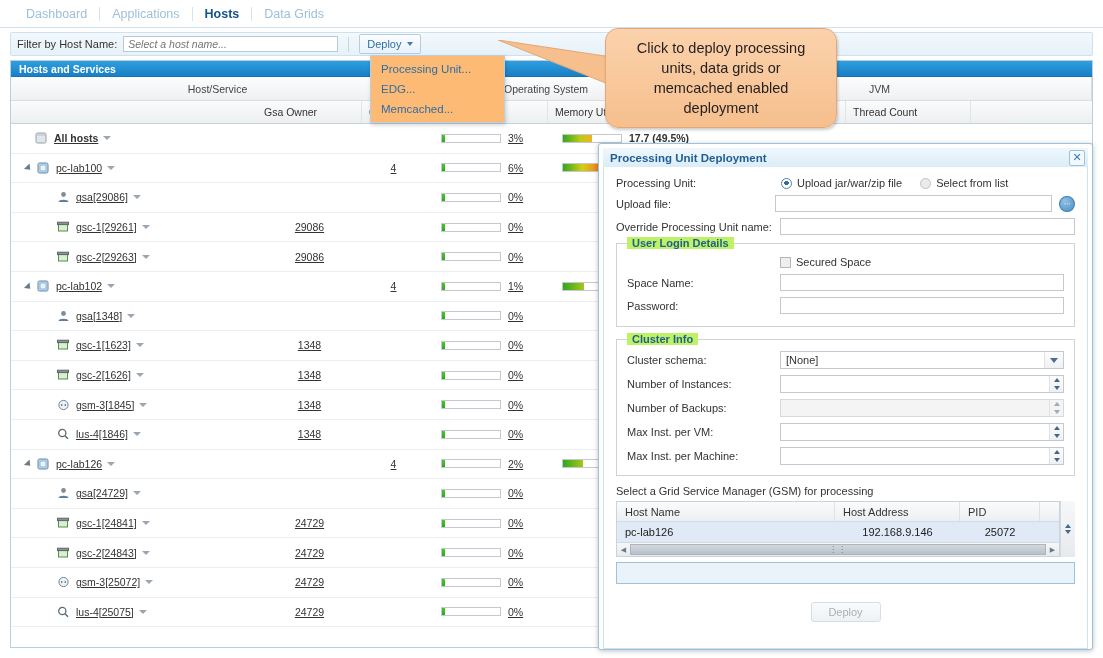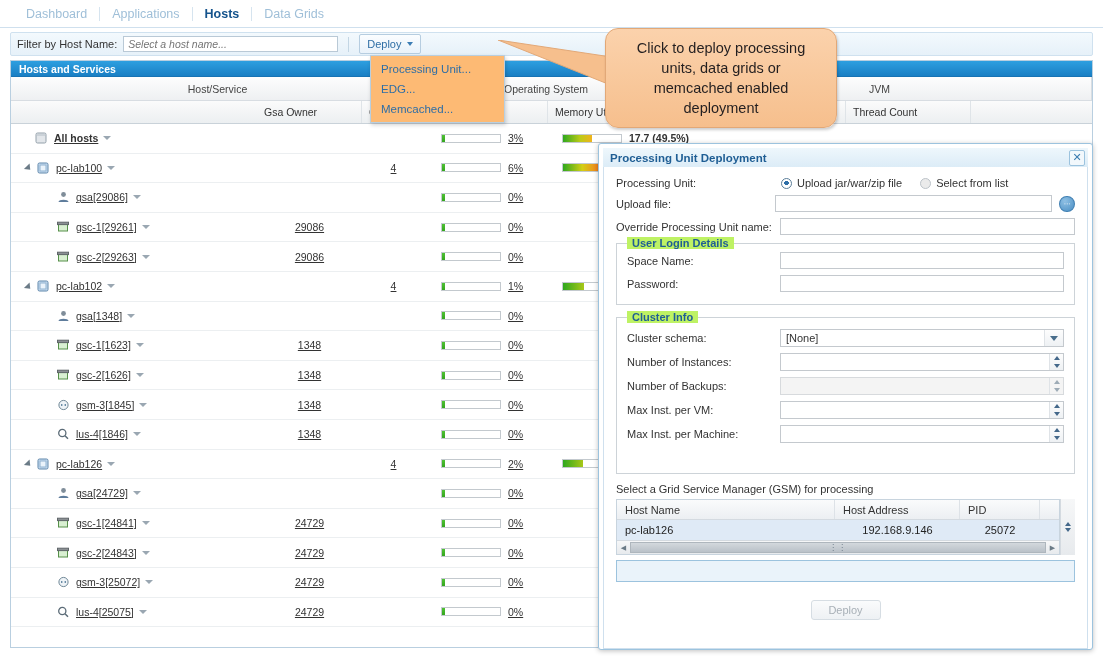--- a/index.html
+++ b/index.html
@@ -689,20 +689,27 @@
       </div>
 
       <div class="frow">
         <span class="flabel" style="width:165px">Override Processing Unit name:</span>
         <input class="inp" style="width: 296px;" type="text" value="">
       </div>
 
       <div class="fieldset">
         <span class="legend">User Login Details</span>
 
+        <div class="frow" style="margin-top:4px">
+          <span style="width:153px"></span>
+          <label class="radiowrap" style="margin-right:0">
+            <span class="chk"></span>
+            <span>Secured Space</span>
+          </label>
+        </div>
 
         <div class="frow">
           <span class="flabel" style="width:153px">Space Name:</span>
           <input class="inp" style="width: 284px;" type="text" value="">
         </div>
 
         <div class="frow" style="margin-bottom:2px">
           <span class="flabel" style="width:153px">Password:</span>
           <input class="inp" style="width: 284px;" type="password" value="">
         </div>
@@ -759,21 +766,21 @@
               <div>
                   <i class="up"></i>
                 </div>
                 <div>
                   <i class="dn"></i>
                 </div>
             </span>
           </div>
         </div>
 
-        <div class="frow" style="margin-bottom:20px">
+        <div class="frow" style="margin-bottom:0">
           <span class="flabel" style="width:153px">Max Inst. per Machine:</span>
           <div class="sel" style="width:284px;padding:0">
             <span style="flex:1;padding-left:5px"></span>
             <span class="spin">
               <div>
                   <i class="up"></i>
                 </div>
                 <div>
                   <i class="dn"></i>
                 </div>

